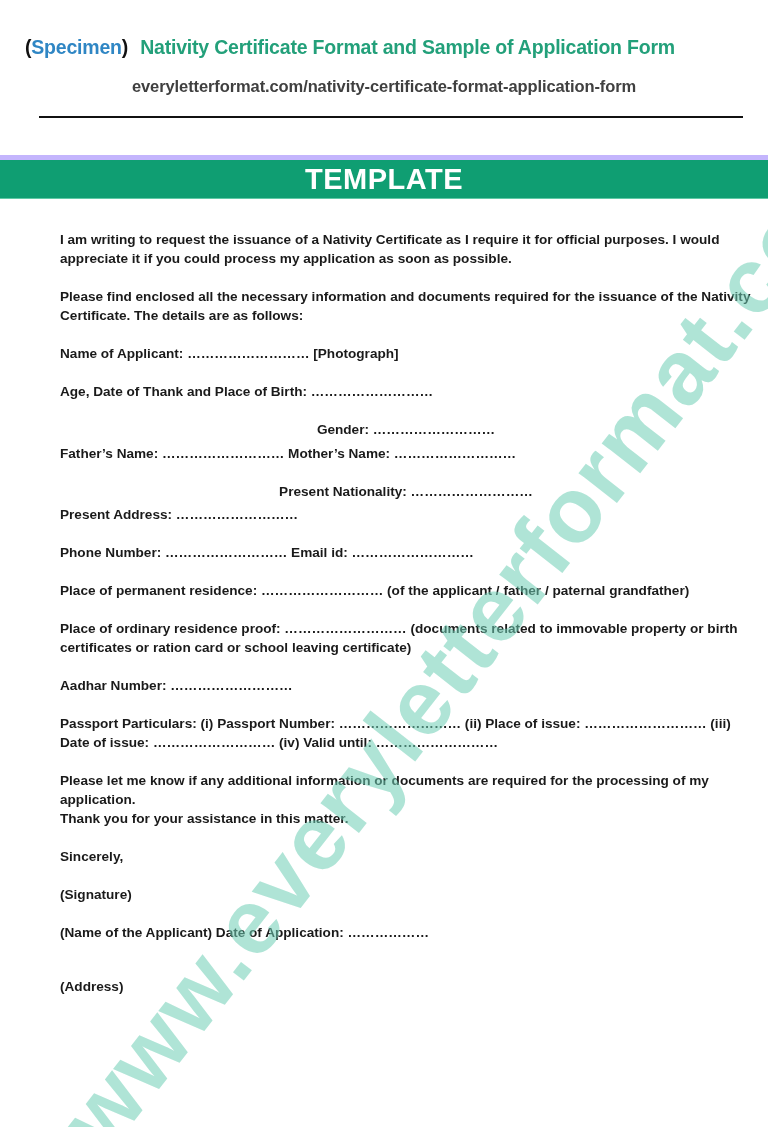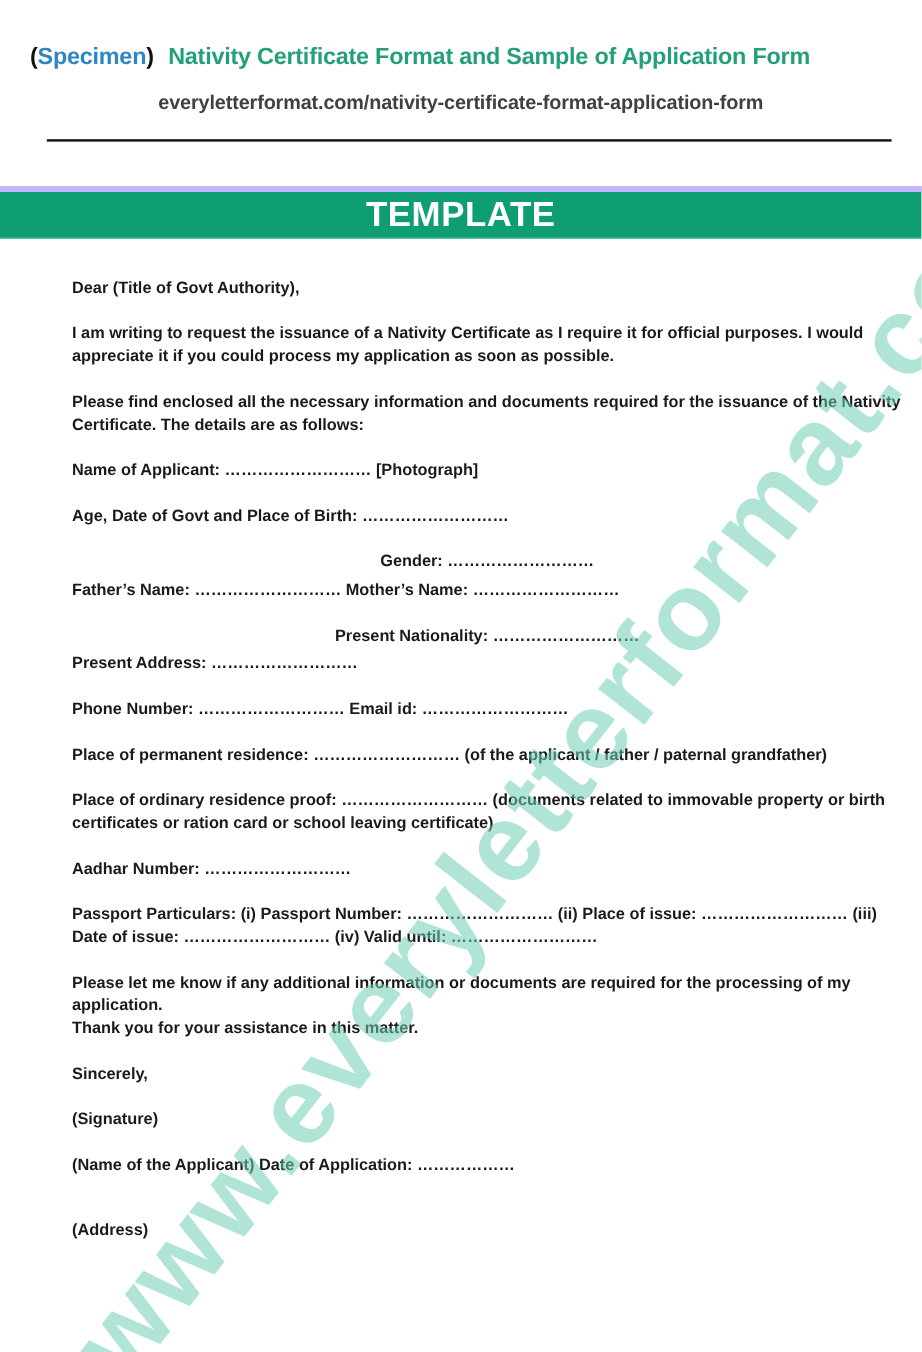--- a/index.html
+++ b/index.html
@@ -109,25 +109,24 @@
   </div>
   <div class="url-line">everyletterformat.com/nativity-certificate-format-application-form</div>
   <div class="rule"></div>
 </div>
 
 <div class="banner">
   <span class="banner-text">TEMPLATE</span>
 </div>
 
 <div class="letter">
-  <p style="margin-bottom:19px;">Dear (Title of Govt Authority),</p>
   <p style="margin-bottom:19px;">I am writing to request the issuance of a Nativity Certificate as I require it for official purposes. I would appreciate it if you could process my application as soon as possible.</p>
   <p style="margin-bottom:19px;">Please find enclosed all the necessary information and documents required for the issuance of the Nativity Certificate. The details are as follows:</p>
   <p style="margin-bottom:19px;">Name of Applicant: ……………………… [Photograph]</p>
-  <p style="margin-bottom:19px;">Age, Date of Govt and Place of Birth: ………………………</p>
+  <p style="margin-bottom:19px;">Age, Date of Thank and Place of Birth: ………………………</p>
   <p style="margin-bottom:5px;text-align:center;">Gender: ………………………</p>
   <p style="margin-bottom:19px;">Father’s Name: ……………………… Mother’s Name: ………………………</p>
   <p style="margin-bottom:4px;text-align:center;">Present Nationality: ………………………</p>
   <p style="margin-bottom:19px;">Present Address: ………………………</p>
   <p style="margin-bottom:19px;">Phone Number: ……………………… Email id: ………………………</p>
   <p style="margin-bottom:19px;">Place of permanent residence: ……………………… (of the applicant / father / paternal grandfather)</p>
   <p style="margin-bottom:19px;">Place of ordinary residence proof: ……………………… (documents related to immovable property or birth certificates or ration card or school leaving certificate)</p>
   <p style="margin-bottom:19px;">Aadhar Number: ………………………</p>
   <p style="margin-bottom:19px;">Passport Particulars: (i) Passport Number: ……………………… (ii) Place of issue: ……………………… (iii) Date of issue: ……………………… (iv) Valid until: ………………………</p>
   <p style="">Please let me know if any additional information or documents are required for the processing of my application.</p>

